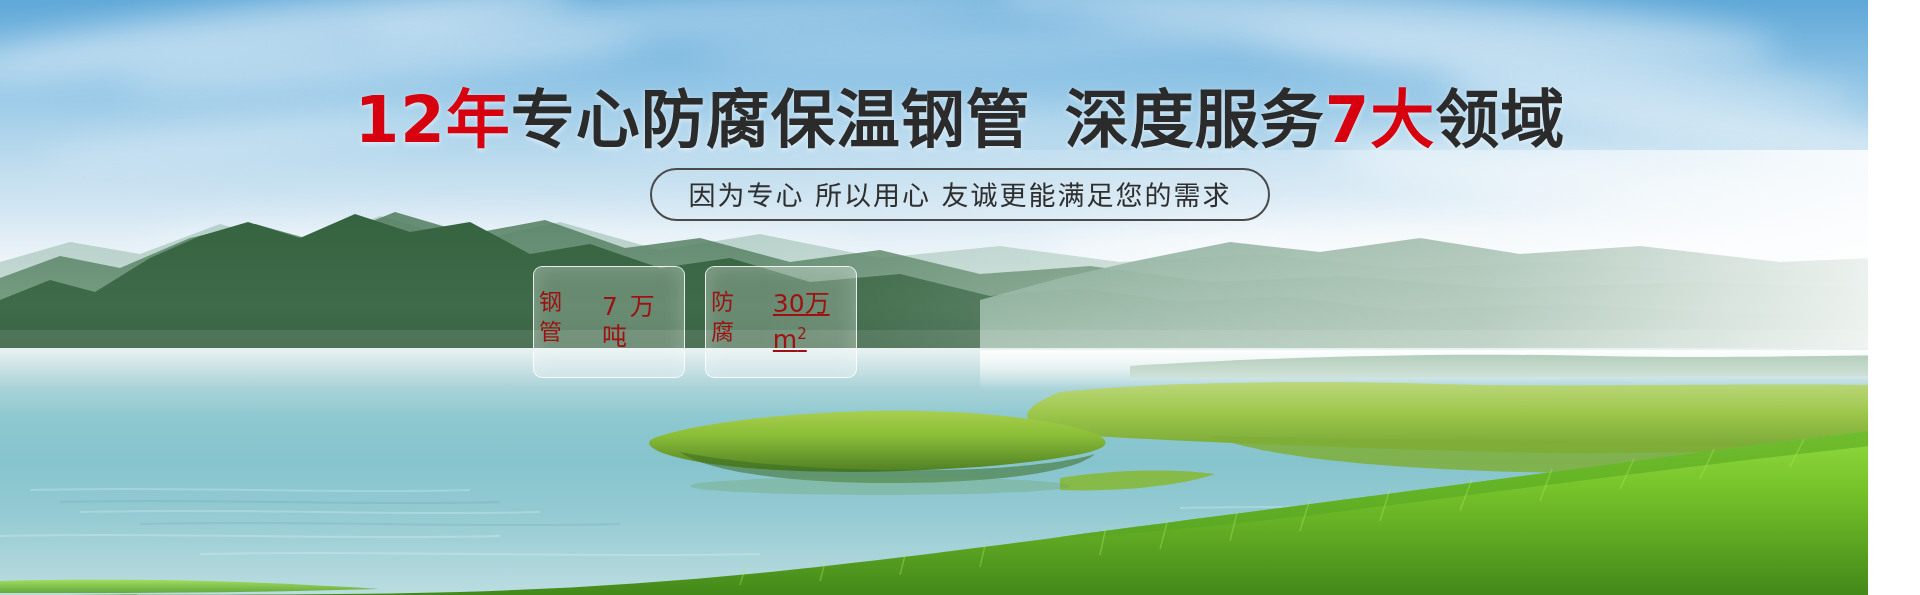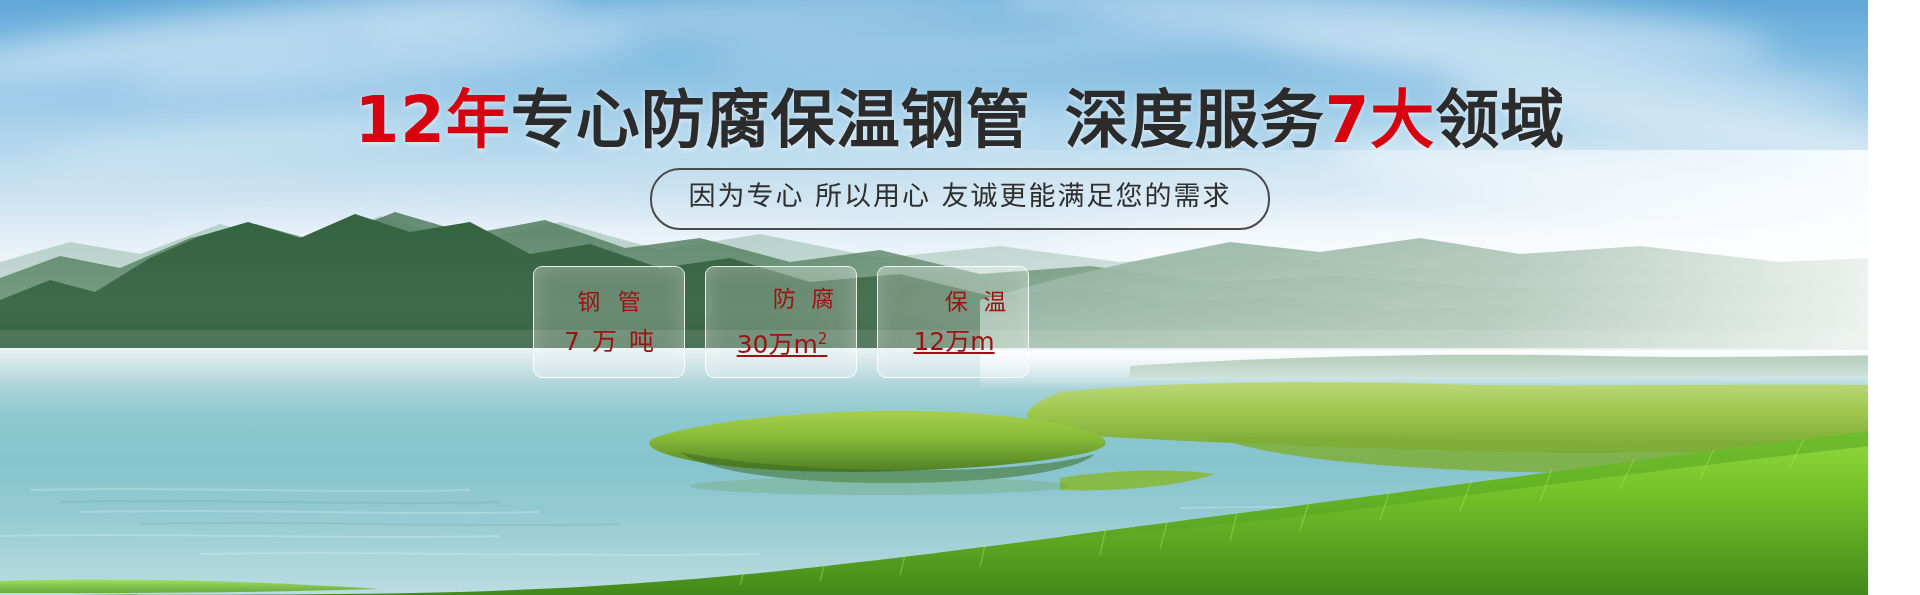--- a/index.html
+++ b/index.html
@@ -84,21 +84,21 @@
   }
   .hl-red{color:#d7000f;}
   .hl-dark{color:#2b2b2b;}
   .hl-gap{display:inline-block;width:34px;}
 
   .subtitle-wrap{
     position:absolute;left:0;top:168px;width:1920px;text-align:center;
   }
   .subtitle{
     display:inline-block;
-    padding:9px 36px 15px;
+    padding:9px 36px 6px;
     border:2px solid #4a4a4a;
     border-radius:30px;
     font-family:"DejaVu Sans","Liberation Sans",sans-serif;
     font-size:27px;
     line-height:34px;
     color:#2f2f2f;
     letter-spacing:2px;
     white-space:nowrap;
     background:rgba(255,255,255,.05);
   }
@@ -107,35 +107,35 @@
   .cards{
     position:absolute;left:533px;top:266px;
     display:flex;gap:20px;
   }
   .card{
     width:150px;height:110px;
     border:1px solid rgba(255,255,255,.85);
     border-radius:9px;
     background:rgba(255,255,255,.22);
     box-shadow:inset 0 0 22px rgba(255,255,255,.22);
-    display:flex;flex-direction:column;
+    display:flex;flex-direction:row;
     align-items:center;justify-content:center;
     font-family:"DejaVu Sans","Liberation Sans",sans-serif;
     color:#9c1212;
   }
   .card .label{
     font-size:23px;line-height:30px;letter-spacing:5px;
     padding-left:5px;margin-bottom:10px;
   }
   .card .value{
     font-size:25px;line-height:30px;letter-spacing:2px;
     padding-left:2px;
   }
   .card .value sup{font-size:15px;vertical-align:super;letter-spacing:0;}
-  .card.tight .label{letter-spacing:4px;margin-left:44px;}
+  .card.tight .label{letter-spacing:4px;}
   .card.tight .value{letter-spacing:0;text-decoration:underline;}
 </style>
 </head>
 <body>
 
 <div id="banner">
 
   <div class="sky">
     <div class="cloud c1"></div>
     <div class="cloud c2"></div>
@@ -321,20 +321,16 @@
     <div class="card">
       <div class="label">钢 管</div>
       <div class="value"><span>7 万 吨</span></div>
     </div>
 
     <div class="card tight">
       <div class="label">防 腐</div>
       <div class="value"><span>30万m</span><sup>2</sup></div>
     </div>
 
-    <div class="card tight">
-      <div class="label">保 温</div>
-      <div class="value"><span>12万m</span></div>
-    </div>
 
   </div>
 
 </div>
 
 </body></html>

